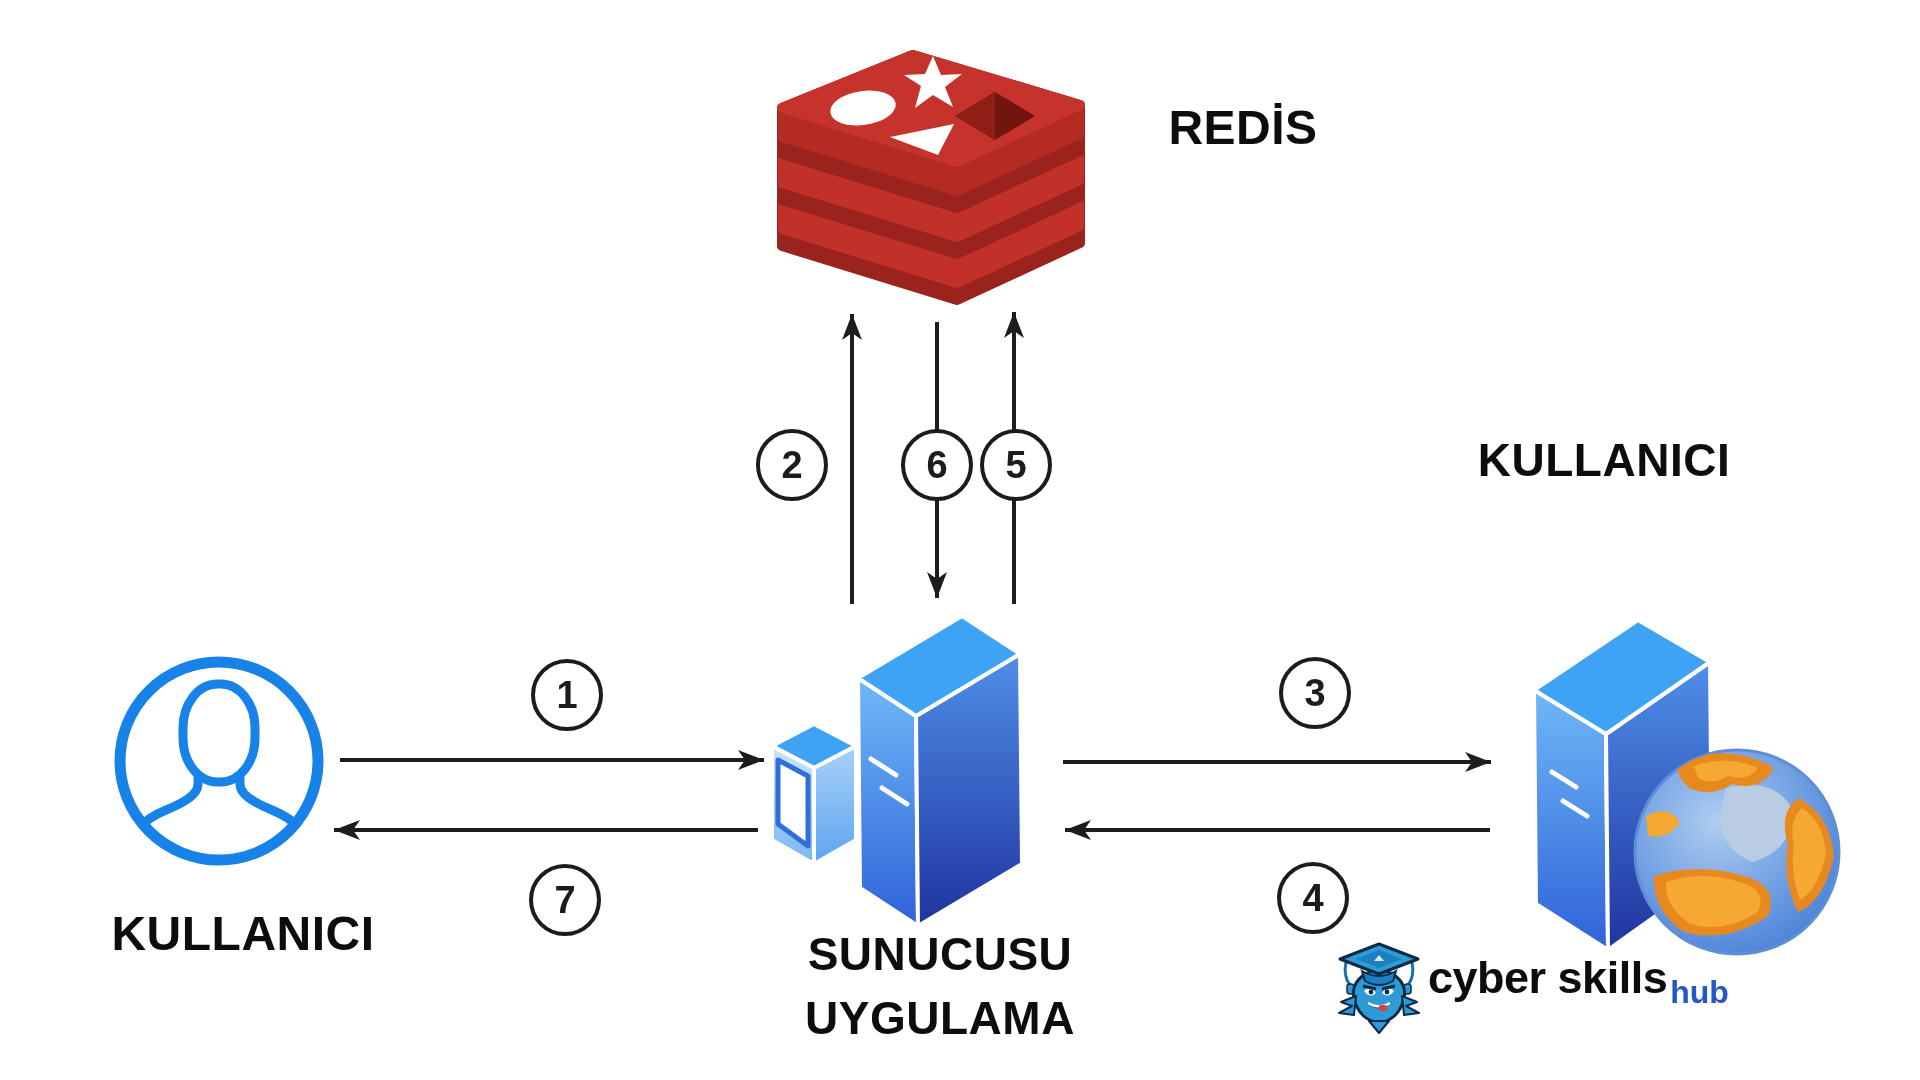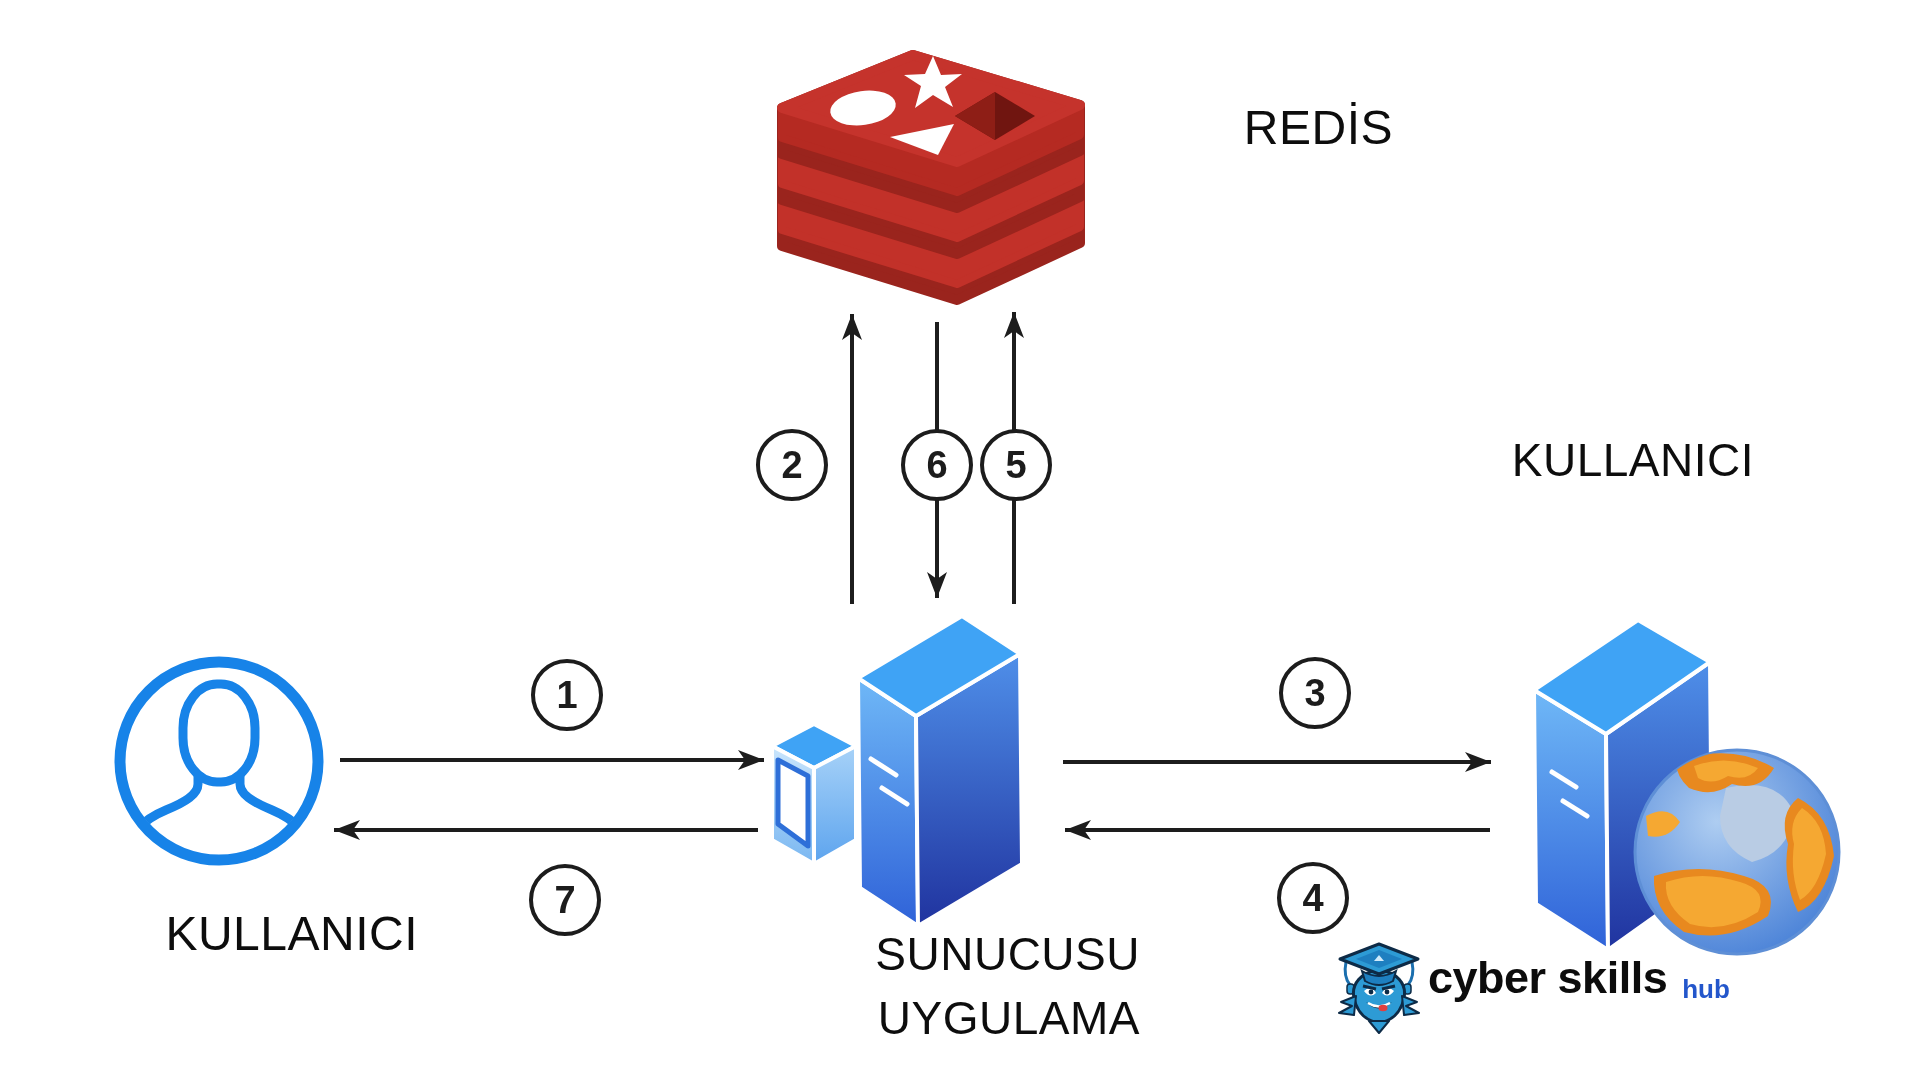--- a/index.html
+++ b/index.html
@@ -3,37 +3,37 @@
 <meta charset="utf-8">
 <style>
   html,body{margin:0;padding:0;background:#fff;}
   .canvas{
     position:relative;width:1920px;height:1080px;background:#ffffff;overflow:hidden;
     font-family:"Liberation Sans",sans-serif;
   }
   .abs{position:absolute;}
   svg{display:block;}
   .node-label{
-    position:absolute;text-align:right;color:#0d0d0d;font-weight:normal;
+    position:absolute;text-align:center;color:#0d0d0d;font-weight:bold;
     letter-spacing:.5px;
   }
   .lbl-48{font-size:48px;}
   .lbl-46{font-size:46px;line-height:64px;}
   .step-circle{
     position:absolute;width:72px;height:72px;box-sizing:border-box;
     border:4px solid #1c1c1c;border-radius:50%;background:#ffffff;
     display:flex;align-items:center;justify-content:center;
     font-size:38px;font-weight:600;color:#1c1c1c;
   }
   .brand{
     position:absolute;left:1428px;top:952px;display:flex;align-items:flex-start;
     white-space:nowrap;
   }
   .brand-main{font-size:45px;font-weight:bold;color:#0c0c0c;letter-spacing:-0.5px;}
-  .brand-suffix{font-size:26px;font-weight:bold;color:#2356cb;position:relative;top:22px;left:3px;margin-left:12px;}
+  .brand-suffix{font-size:32px;font-weight:bold;color:#2356cb;position:relative;top:22px;left:3px;}
 </style>
 </head>
 <body>
 
 <div class="canvas">
 
   <svg class="abs" style="left:0;top:0" width="1920" height="1080" viewBox="0 0 1920 1080">
     <defs>
       <marker id="ah" viewBox="0 0 28 24" refX="27" refY="12" markerWidth="28" markerHeight="24" orient="auto" markerUnits="userSpaceOnUse">
         <path d="M1,2 L27,12 L1,22 L8,12 Z" fill="#1d1d1d"></path>

